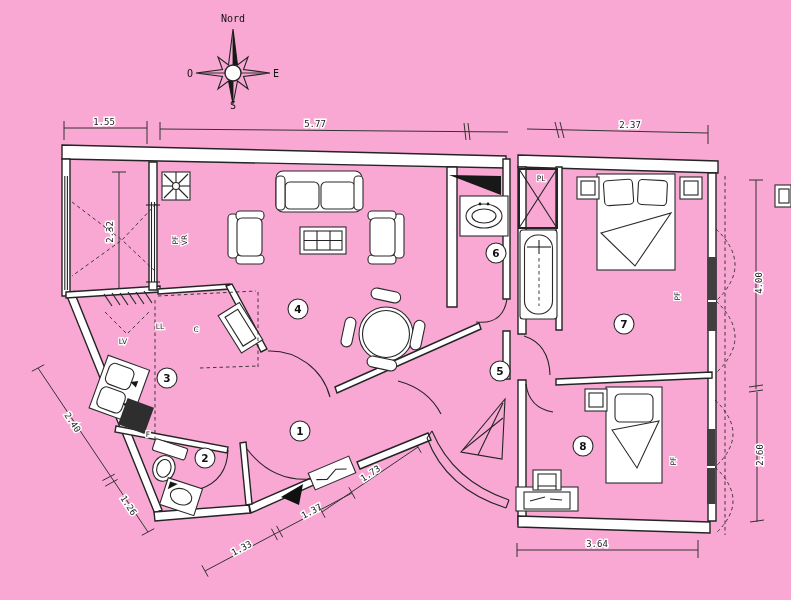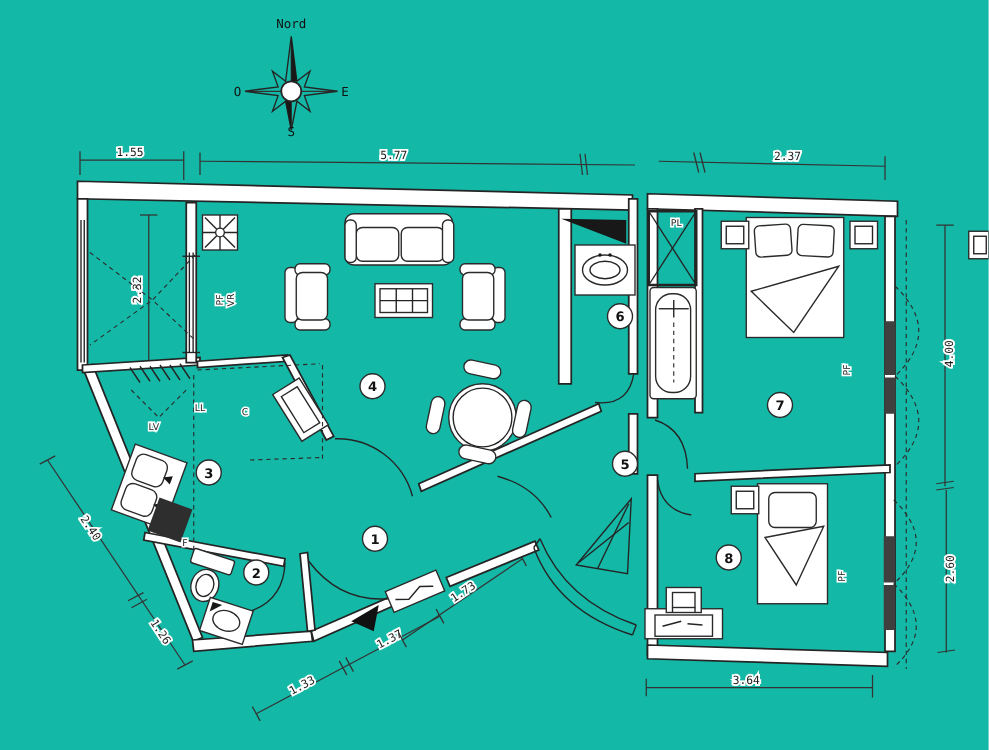--- a/index.html
+++ b/index.html
@@ -1,16 +1,16 @@
 <!DOCTYPE html>
 <html><head>
 <meta charset="utf-8">
 <style>
   html,body{margin:0;padding:0;background:#ffffff;}
-  .stage{position:relative;width:791px;height:600px;background:#14b8a6;overflow:hidden;
+  .stage{position:relative;width:791px;height:600px;background:#f9a8d4;overflow:hidden;
          font-family:"DejaVu Sans",sans-serif;}
   svg{display:block}
   .wall{fill:#ffffff;stroke:#242424;stroke-width:1.4}
   .thin{fill:none;stroke:#242424;stroke-width:1.1}
   .thick{fill:none;stroke:#242424;stroke-width:2}
   .furn{fill:#ffffff;stroke:#2a2a2a;stroke-width:1.1}
   .dash{fill:none;stroke:#2a2a2a;stroke-width:.9;stroke-dasharray:3.5 3}
   .dim{stroke:#333333;stroke-width:1;fill:none}
   .dimtext{font:9px "DejaVu Sans Mono",monospace;fill:#1c1c1c;paint-order:stroke;
            stroke:#ffffff;stroke-width:3px;text-anchor:middle}

